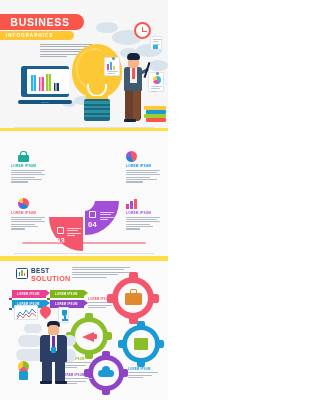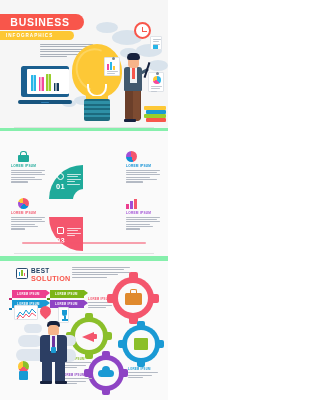--- a/index.html
+++ b/index.html
@@ -1,19 +1,19 @@
 <!DOCTYPE html>
 <html><head>
 <meta charset="utf-8">
 <style>
   * { margin:0; padding:0; box-sizing:border-box; }
   html,body { width:168px; height:400px; background:#ffffff; }
   body { font-family:"Liberation Sans", sans-serif; overflow:hidden; position:relative; }
 
-  .page { width:168px; height:357px; position:relative; background:#86efac; }
+  .page { width:168px; height:357px; position:relative; background:#fde047; }
 
   
   .panel { position:absolute; left:0; width:168px; background:#f4f4f4; }
   .fakeline { background:#b9bfc9; border-radius:.5px; height:1.1px; margin-bottom:1.3px; }
   .fakeline.w100{width:100%} .fakeline.w90{width:90%} .fakeline.w80{width:80%}
   .fakeline.w70{width:70%} .fakeline.w60{width:60%} .fakeline.w50{width:50%}
   .fakeline.w40{width:40%}
 
   
   #panel1 { top:0; height:128px; background:#f4f4f4; }
@@ -279,35 +279,34 @@
     <div class="book" style="left:146px;top:110px;width:20px;height:4px;background:#1a9ad4;"></div>
     <div class="book" style="left:144px;top:114px;width:22px;height:4px;background:#9ace2c;"></div>
     <div class="book" style="left:146px;top:118px;width:20px;height:4px;background:#f8564b;"></div>
 
     <div class="divider" style="top:127px;"></div>
   </div>
 
   <div class="panel" id="panel2">
 
     <div class="donut-wrap">
-      <div class="quad q1">
-        <div class="qicon" style="left:8px;top:8px;border-radius:50%;"></div>
-        <span class="qnum" style="left:7px;top:17px;">01</span>
-        <div class="qlines" style="left:18px;top:9px;">
+      <div class="quad q3">
+        <div class="qicon" style="left:8px;top:10px;"></div>
+        <span class="qnum" style="left:7px;top:19px;">03</span>
+        <div class="qlines" style="left:18px;top:11px;">
           <div class="fakeline w100"></div>
             <div class="fakeline w80"></div>
           <div class="fakeline w100"></div>
             <div class="fakeline w60"></div>
-          <div class="fakeline w90"></div>
         </div>
       </div>
-      <div class="quad q3">
-        <div class="qicon" style="left:8px;top:10px;"></div>
-        <span class="qnum" style="left:7px;top:19px;">03</span>
-        <div class="qlines" style="left:18px;top:11px;">
+      <div class="quad q4">
+        <div class="qicon" style="left:4px;top:10px;"></div>
+        <span class="qnum" style="left:3px;top:19px;">04</span>
+        <div class="qlines" style="left:15px;top:11px;">
           <div class="fakeline w100"></div>
             <div class="fakeline w80"></div>
           <div class="fakeline w100"></div>
             <div class="fakeline w60"></div>
         </div>
       </div>
       <div class="donut-hole"></div>
     </div>
 
     <div class="side-ico" style="left:18px;top:20px;">

